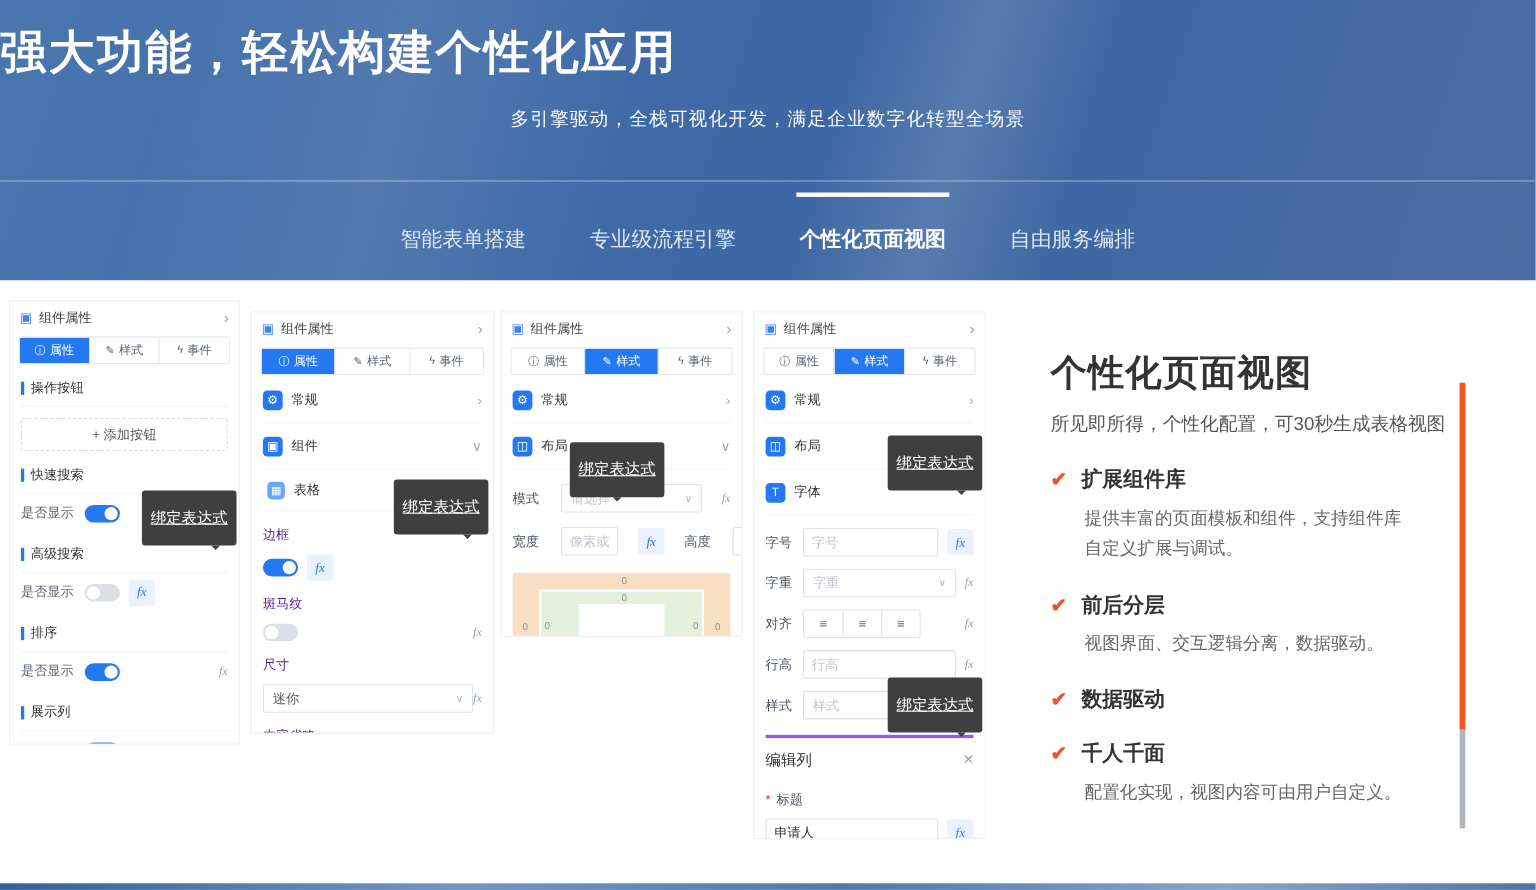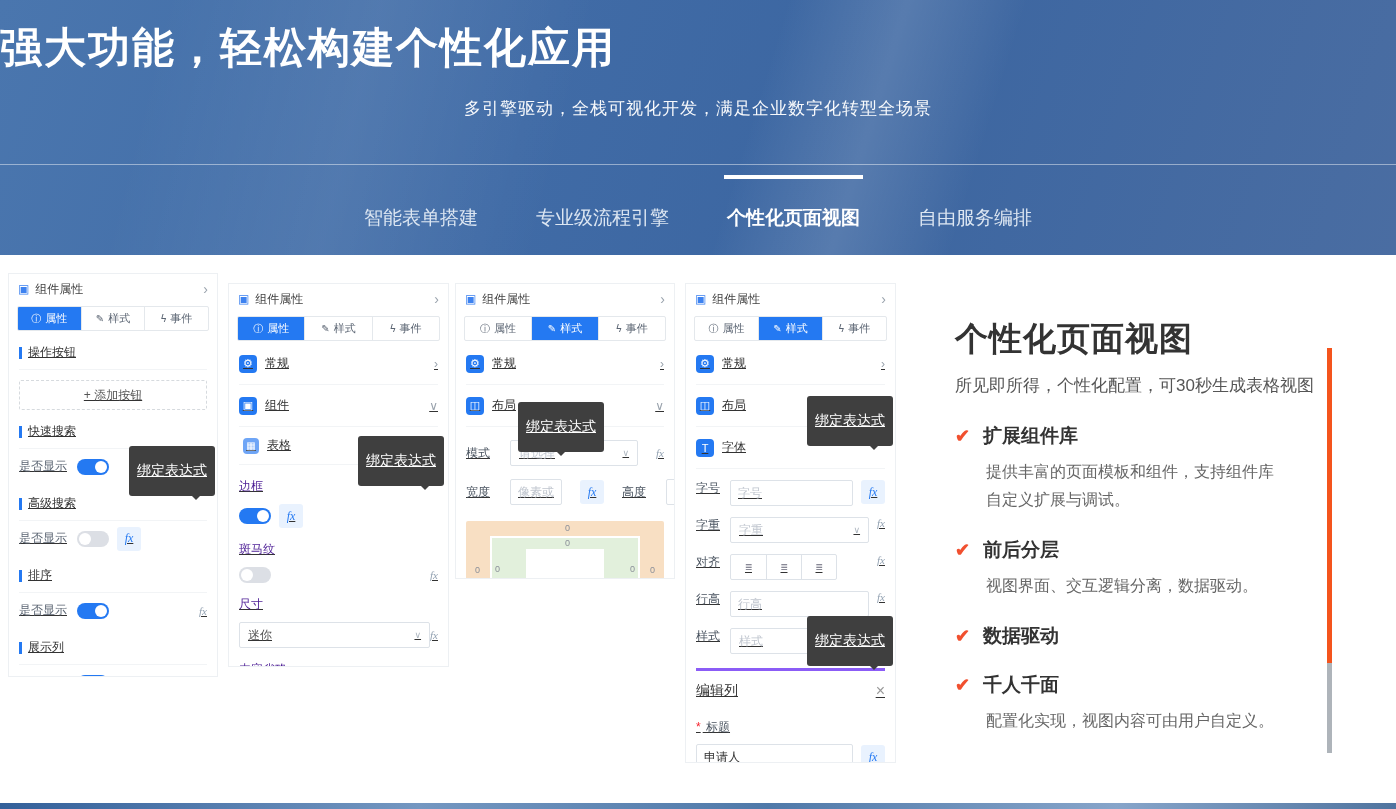--- a/index.html
+++ b/index.html
@@ -44,21 +44,21 @@
   .p-head .chev { margin-left:auto; color:#9aa3ad; font-size:14px; }
 
   .p-tabs { display:flex; margin:2px 8px 0; border:1px solid #e4e8ec; border-radius:2px;
     height:25px; background:#fff; overflow:hidden; }
   .p-tab { flex:1; display:flex; align-items:center; justify-content:center; gap:4px;
     font-size:11px; color:#5a6472; border-left:1px solid #e4e8ec; cursor:pointer; }
   .p-tab:first-child { border-left:none; }
   .p-tab .ti { font-size:10px; }
   .p-tab.active { background:#2479f2; color:#fff; }
 
-  .p-body { padding:2px 10px 10px; position:relative;text-decoration:underline; }
+  .p-body { padding:2px 10px 10px; position:relative; }
 
   .sec { display:flex; align-items:center; gap:6px; padding:11px 0 8px;
     border-bottom:1px solid #f2f4f6; color:#333; }
   .sec-bar { width:3px; height:12px; background:#2479f2; flex:none; }
 
   .add-btn { margin:10px 0 2px; height:30px; border:1px dashed #d6dade; border-radius:2px;
     display:flex; align-items:center; justify-content:center; color:#555; cursor:pointer; }
 
   .trow { display:flex; align-items:center; height:35px; }
   .trow .lbl { color:#5a6472; }
@@ -101,21 +101,21 @@
   
   .boxmodel { position:relative; height:98px; background:#f8dfc3; margin-top:16px;
     border-radius:2px; font-size:9px; color:#8a8f98; }
   .bm-pad { position:absolute; left:24px; right:24px; top:15px; bottom:15px;
     background:#e2f0dc; border:2px solid #fff; }
   .bm-core { position:absolute; left:34px; right:34px; top:11px; bottom:13px;
     background:#fff; }
   .bm-z { position:absolute; }
 
   
-  .p4row { display:flex; align-items:flex-start; margin-top:11px; gap:8px; }
+  .p4row { display:flex; align-items:center; margin-top:11px; gap:8px; }
   .p4lbl { width:26px; color:#4a5460; flex:none; }
   .p4ctl { flex:1; display:flex; min-width:0; }
   .agrp { display:flex; border:1px solid #dde2e8; border-radius:2px; height:26px; overflow:hidden; }
   .abtn { width:35px; display:flex; align-items:center; justify-content:center; color:#667;
     border-left:1px solid #dde2e8; cursor:pointer; font-size:12px; }
   .abtn:first-child { border-left:none; }
 
   .editcol { border-top:3px solid #8b5cf6; margin-top:14px; }
   .ec-head { display:flex; align-items:center; height:40px; font-size:14px; color:#333; }
   .ec-x { margin-left:auto; color:#999; font-size:16px; cursor:pointer; }

